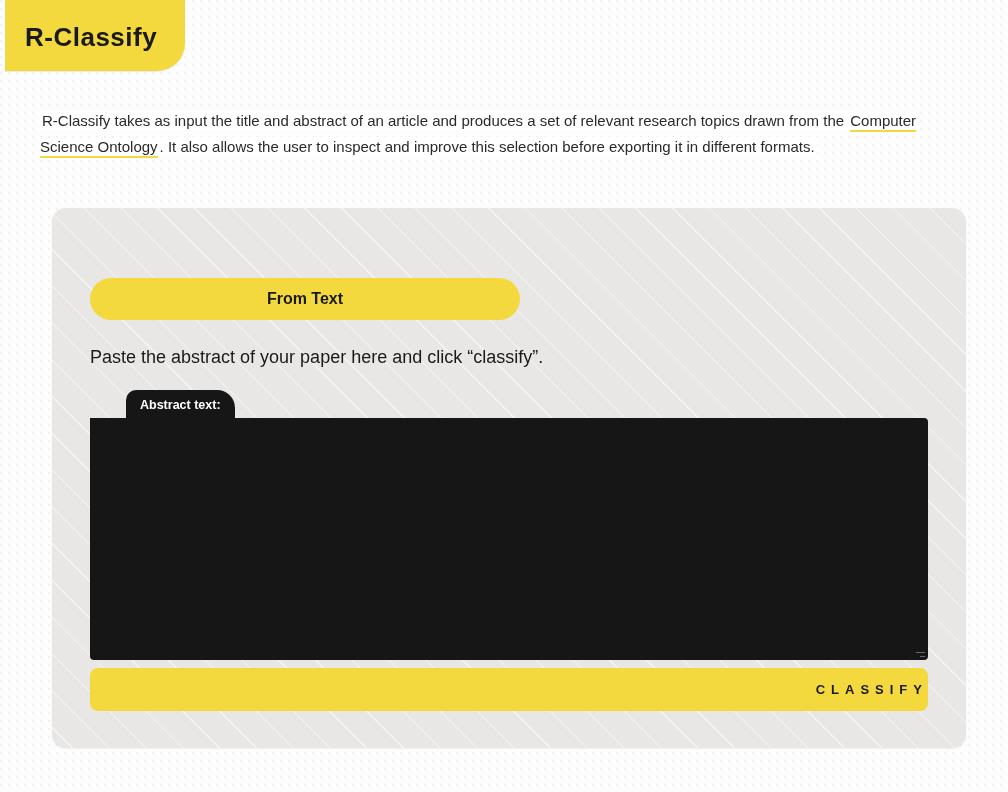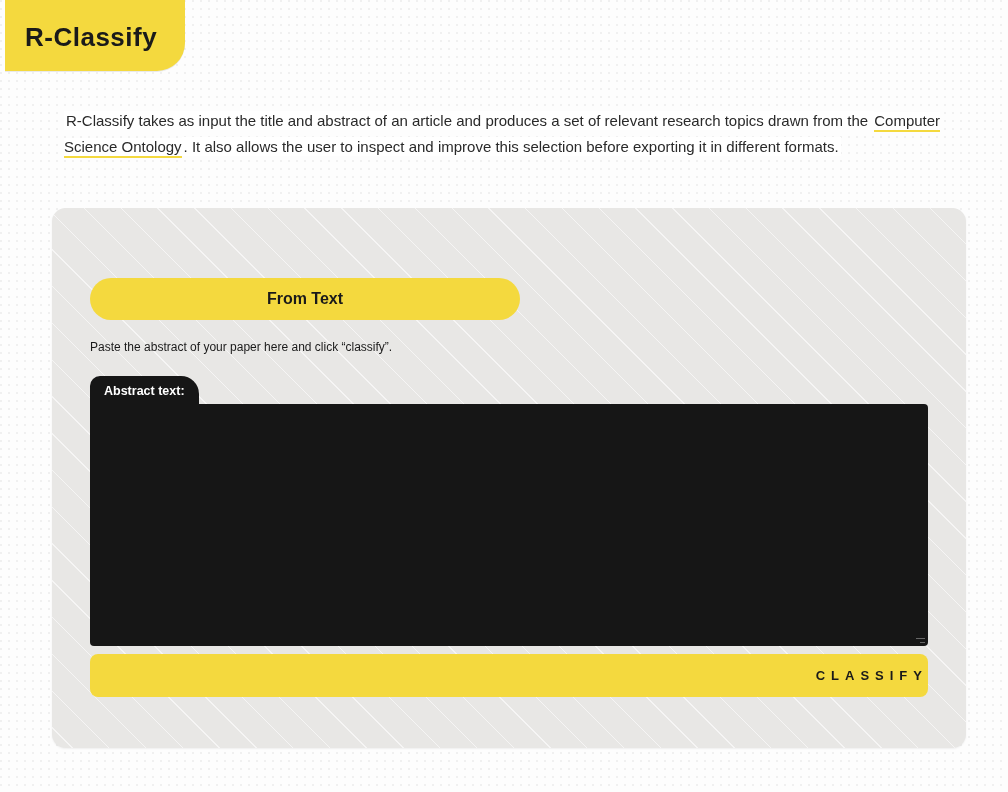--- a/index.html
+++ b/index.html
@@ -26,21 +26,21 @@
     padding: 22px 28px 18px 20px;
     border-bottom-right-radius: 28px;
     box-shadow: 0 1px 0 rgba(0,0,0,0.08);
     letter-spacing: 0.5px;
   }
 
   
   .intro {
     position: absolute;
     top: 108px;
-    left: 64px;
+    left: 40px;
     right: 42px;
     font-size: 15px;
     line-height: 1.75;
     color: #2a2a2a;
   }
   .intro .highlight {
     background: #ffffff;
     padding: 1px 2px;
   }
   .intro .link {
@@ -89,37 +89,38 @@
   .tab.active {
     background: #f4d93e;
   }
   .tab.inactive {
     background: #f6e998;
     color: #2b2b2b;
     opacity: 0.85;
   }
 
   .instruction {
-    margin-top: 20px;
-    font-size: 12px;
+    margin-top: 27px;
+    font-size: 18px;
     color: #1a1a1a;
   }
 
   .field-wrap {
     margin-top: 22px;
   }
   .field-label-tab {
     display: inline-block;
     background: #161616;
     color: #ffffff;
     font-size: 12.5px;
     font-weight: 600;
     padding: 8px 14px 6px 14px;
     border-top-left-radius: 10px;
     border-top-right-radius: 18px;
+    margin-left: 36px;
   }
   .textarea-box {
     width: 100%;
     height: 242px;
     background: #161616;
     border: none;
     border-radius: 0 4px 4px 4px;
     resize: none;
     color: #fff;
     font-size: 14px;

